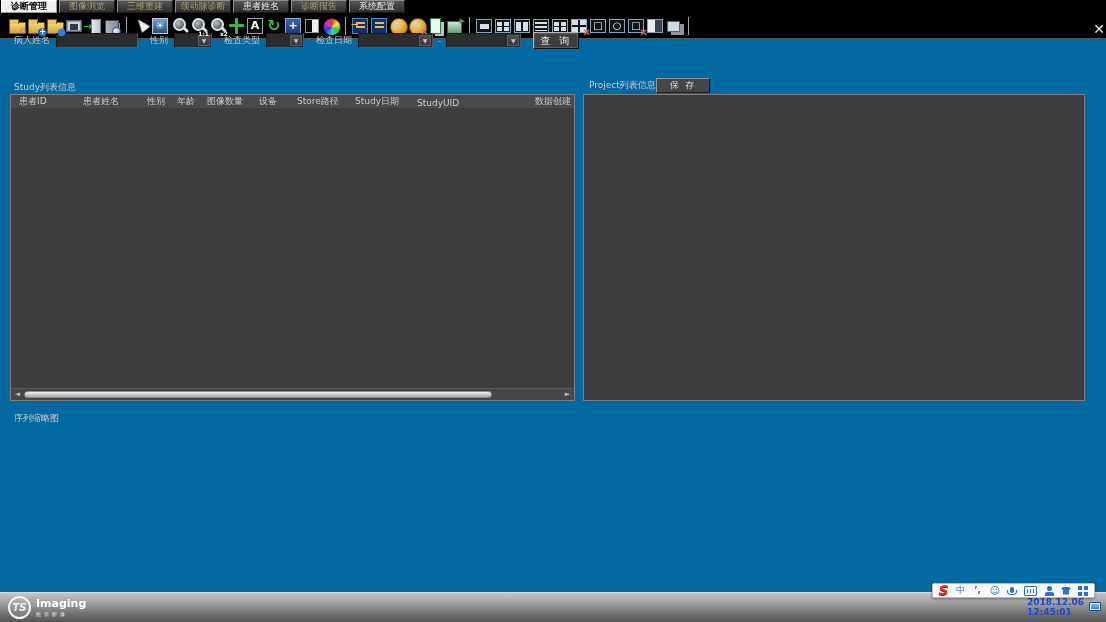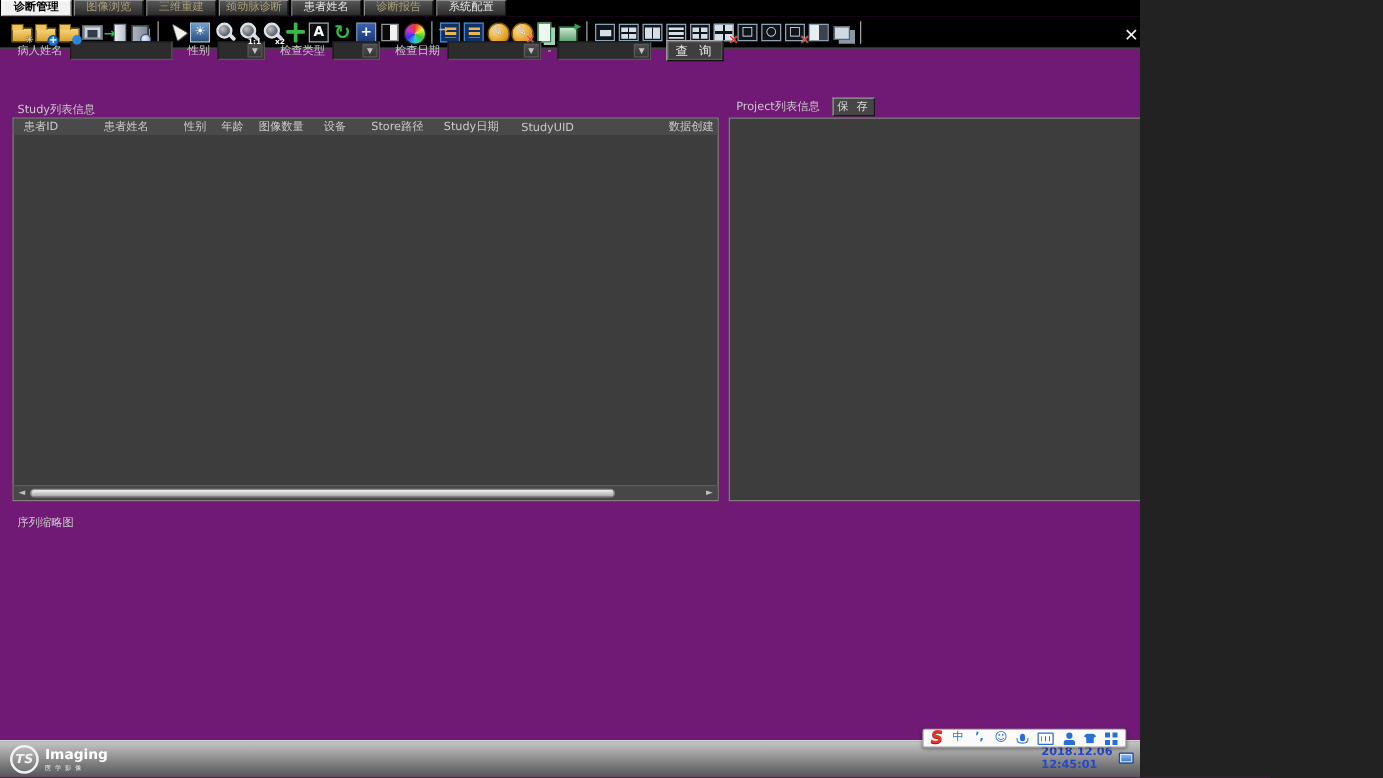--- a/index.html
+++ b/index.html
@@ -1,17 +1,17 @@
 <!DOCTYPE html>
 <html><head>
 <meta charset="utf-8">
 <style>
   *{box-sizing:border-box;margin:0;padding:0}
   html,body{background:#222}
-  .screen{position:relative;width:912px;height:622px;background:#701a75;overflow:hidden;
+  .screen{position:relative;width:1106px;height:622px;background:#0369a1;overflow:hidden;
           font-family:"DejaVu Sans","Liberation Sans",sans-serif;color:#c9c9c9}
 
   
   .tabbar{position:absolute;left:0;top:0;width:100%;height:13px;background:#000;display:flex;padding-left:1px;gap:2px}
   .tab{width:56px;text-align:center;font-size:9px;line-height:11px;color:#e6e6e6;cursor:pointer;
        background:linear-gradient(180deg,#565656,#2c2c2c);border:1px solid;border-color:#8f8f8f #181818 #181818 #8f8f8f;
        white-space:nowrap;overflow:hidden}
   .tab.dim{color:#a89d74}
   .tab.active{background:#f1f1f1;color:#000;font-weight:bold;border-color:#fff #9a9a9a #9a9a9a #fff}
 
@@ -100,22 +100,22 @@
   .study-head .th:nth-child(1){width:64px}.study-head .th:nth-child(2){width:64px}
   .study-head .th:nth-child(3){width:30px}.study-head .th:nth-child(4){width:30px}
   .study-head .th:nth-child(5){width:52px}.study-head .th:nth-child(6){width:38px}
   .study-head .th:nth-child(7){width:58px}.study-head .th:nth-child(8){width:62px}
   .study-head .th:nth-child(9){flex:1}.study-head .th:nth-child(10){width:52px;text-align:right;padding-right:3px}
   .proj-head .th:nth-child(1){width:68px}.proj-head .th:nth-child(2){width:50px}
   .proj-head .th:nth-child(3){width:62px}.proj-head .th:nth-child(4){width:56px}
   .proj-head .th:nth-child(5){width:44px}.proj-head .th:nth-child(6){flex:1}
   .proj-head::after{content:"";position:absolute;right:17px;top:0;bottom:0;width:1px;background:#6e6e6e}
   .tbody{position:absolute;left:0;right:0;top:13px;bottom:12px}
-  .proj-title-row{position:absolute;left:589px;top:78px;height:15px;display:flex;align-items:center;gap:10px}
-  .sbtn{height:15px;padding:0 3px;font-size:9px;letter-spacing:2px;background:#464646;color:#ddd;cursor:pointer;
+  .proj-title-row{position:absolute;left:589px;top:78px;height:15px;display:flex;align-items:center;}
+  .sbtn{height:15px;padding:0 13px;font-size:9px;letter-spacing:2px;background:#464646;color:#ddd;cursor:pointer;
         border:1px solid;border-color:#989898 #1b1b1b #1b1b1b #989898}
   
   .hscroll{position:absolute;left:0;right:0;bottom:0;height:12px;background:#474747;border-top:1px solid #5a5a5a;display:flex;align-items:center;padding:0 2px}
   .sarr{color:#c0c0c0;font-size:7px;width:9px;text-align:center;cursor:pointer;line-height:1}
   .sarr.right{margin-left:auto}
   .sthumb{height:7px;width:468px;margin-left:2px;background:linear-gradient(180deg,#f0f0f0,#a8a8a8);border:1px solid #8c8c8c;border-radius:4px;cursor:pointer}
 
   
   .seq-title{position:absolute;left:14px;top:412px}
   .seq-area{position:absolute;left:10px;top:424px;right:21px;bottom:32px}

